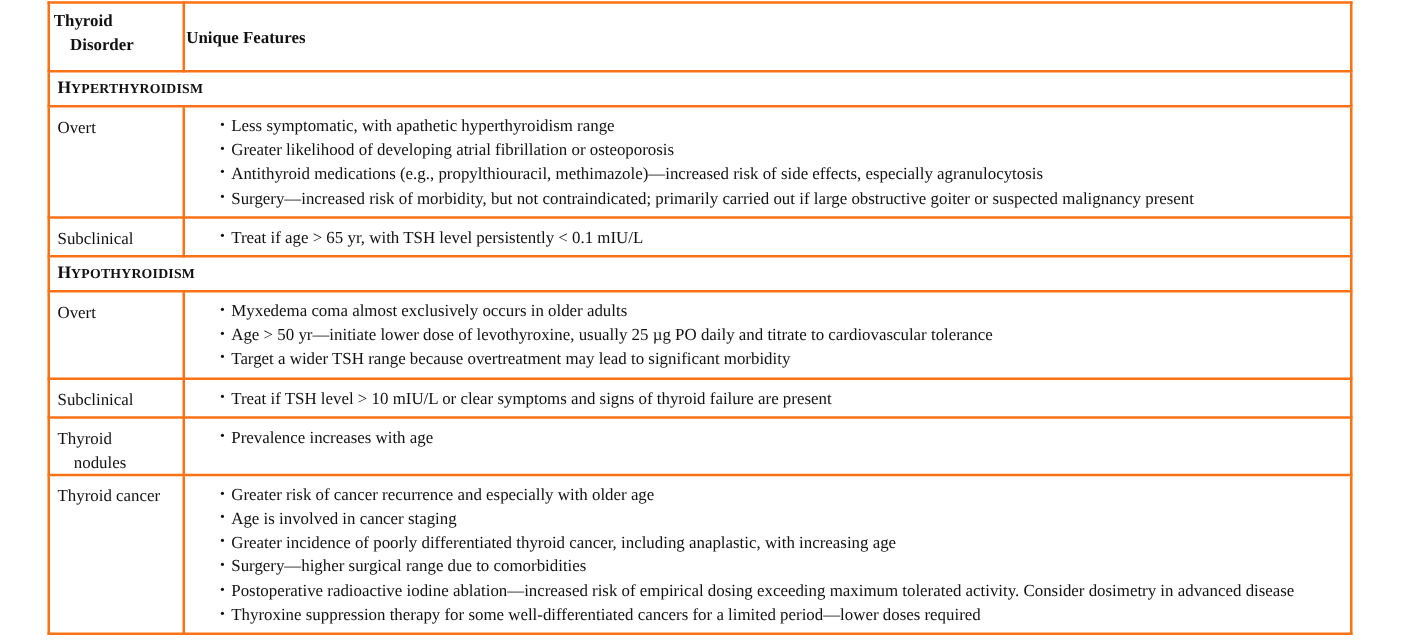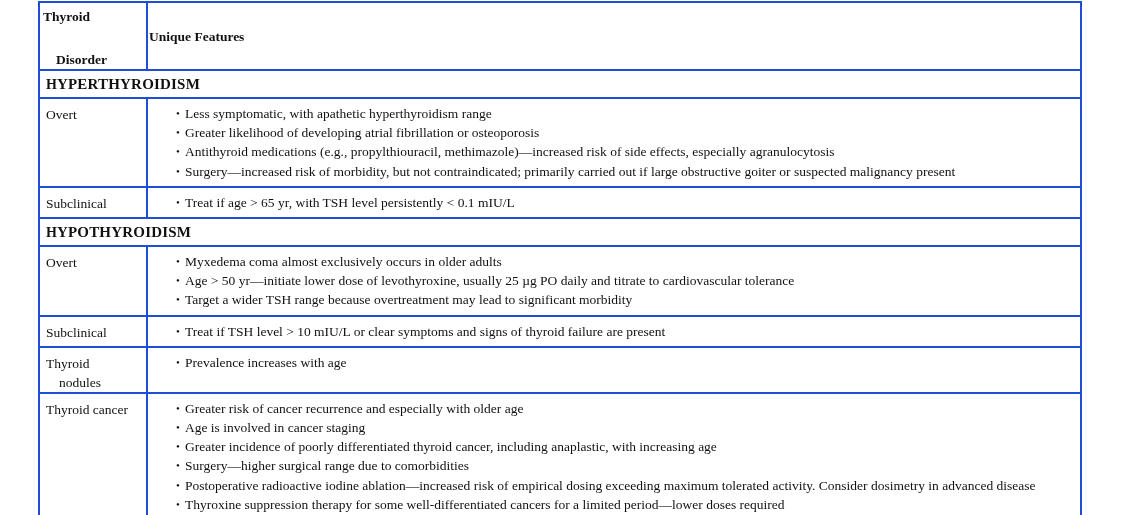--- a/index.html
+++ b/index.html
@@ -3,31 +3,31 @@
 <meta charset="utf-8">
 <style>
   html, body { margin: 0; padding: 0; background: #ffffff; }
   body { width: 1121px; height: 515px; position: relative; overflow: hidden;
          font-family: "Liberation Serif", "DejaVu Serif", serif; color: #111; }
   table.main {
     position: absolute; left: 38px; top: 1px; width: 1044px;
     border-collapse: collapse; table-layout: fixed;
     font-size: 13.5px; line-height: 19px;
   }
-  table.main td { border: 2px solid #1d4ed8; vertical-align: top; padding: 0; }
+  table.main td { border: 2px solid #f97316; vertical-align: top; padding: 0; }
   td.col1 { width: 103px; padding: 6px 0 0 6px !important; }
   td.col2 { padding: 0; border-radius: 16px; }
   tr.header td { height: 49px; vertical-align: middle; font-weight: bold; }
   tr.header td.col1 { padding: 4px 0 0 3px !important; vertical-align: top; }
   tr.header td.col2 { padding-left: 1px; }
   .hdr1 { display: block; line-height: 19px; }
-  .hdr2 { display: block; padding-left: 13px; line-height: 19px; margin-top: 24px; }
+  .hdr2 { display: block; padding-left: 13px; line-height: 19px; }
   tr.section td { height: 26px; vertical-align: middle; padding-left: 6px; font-weight: bold; font-size: 14px; }
   .sc-big { font-size: 14px; }
-  .sc-small { font-size: 15px; letter-spacing: 0.2px; }
+  .sc-small { font-size: 11px; letter-spacing: 0.2px; }
   ul.feats { list-style: none; margin: 0; padding: 5px 0 5px 28px; }
   ul.feats li { position: relative; padding-left: 9px; line-height: 19.2px; }
   ul.feats li::before { content: "•"; position: absolute; left: 0; top: 0; font-size: 11px; }
   .indent2 { display: block; padding-left: 13px; }
 </style>
 </head>
 <body>
 
 <table class="main">
   <tbody>

